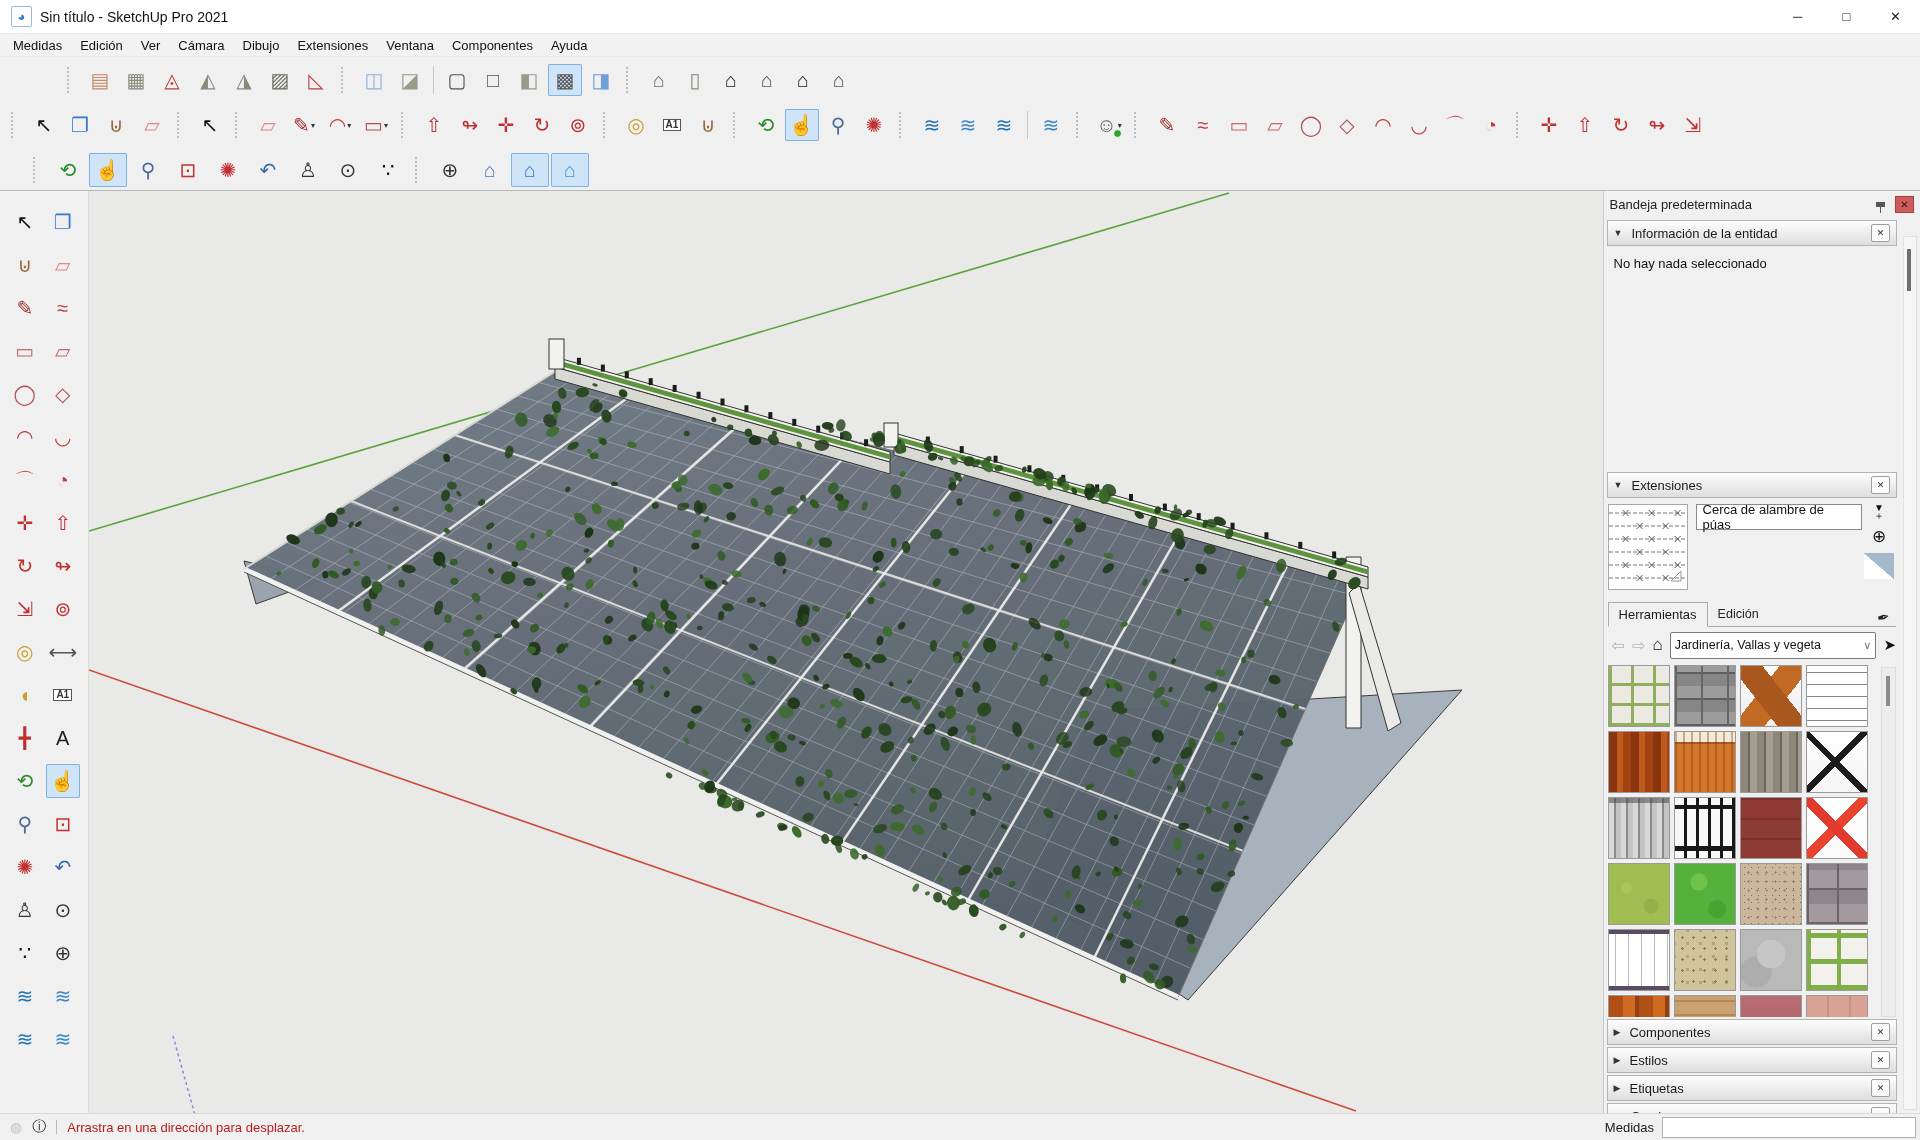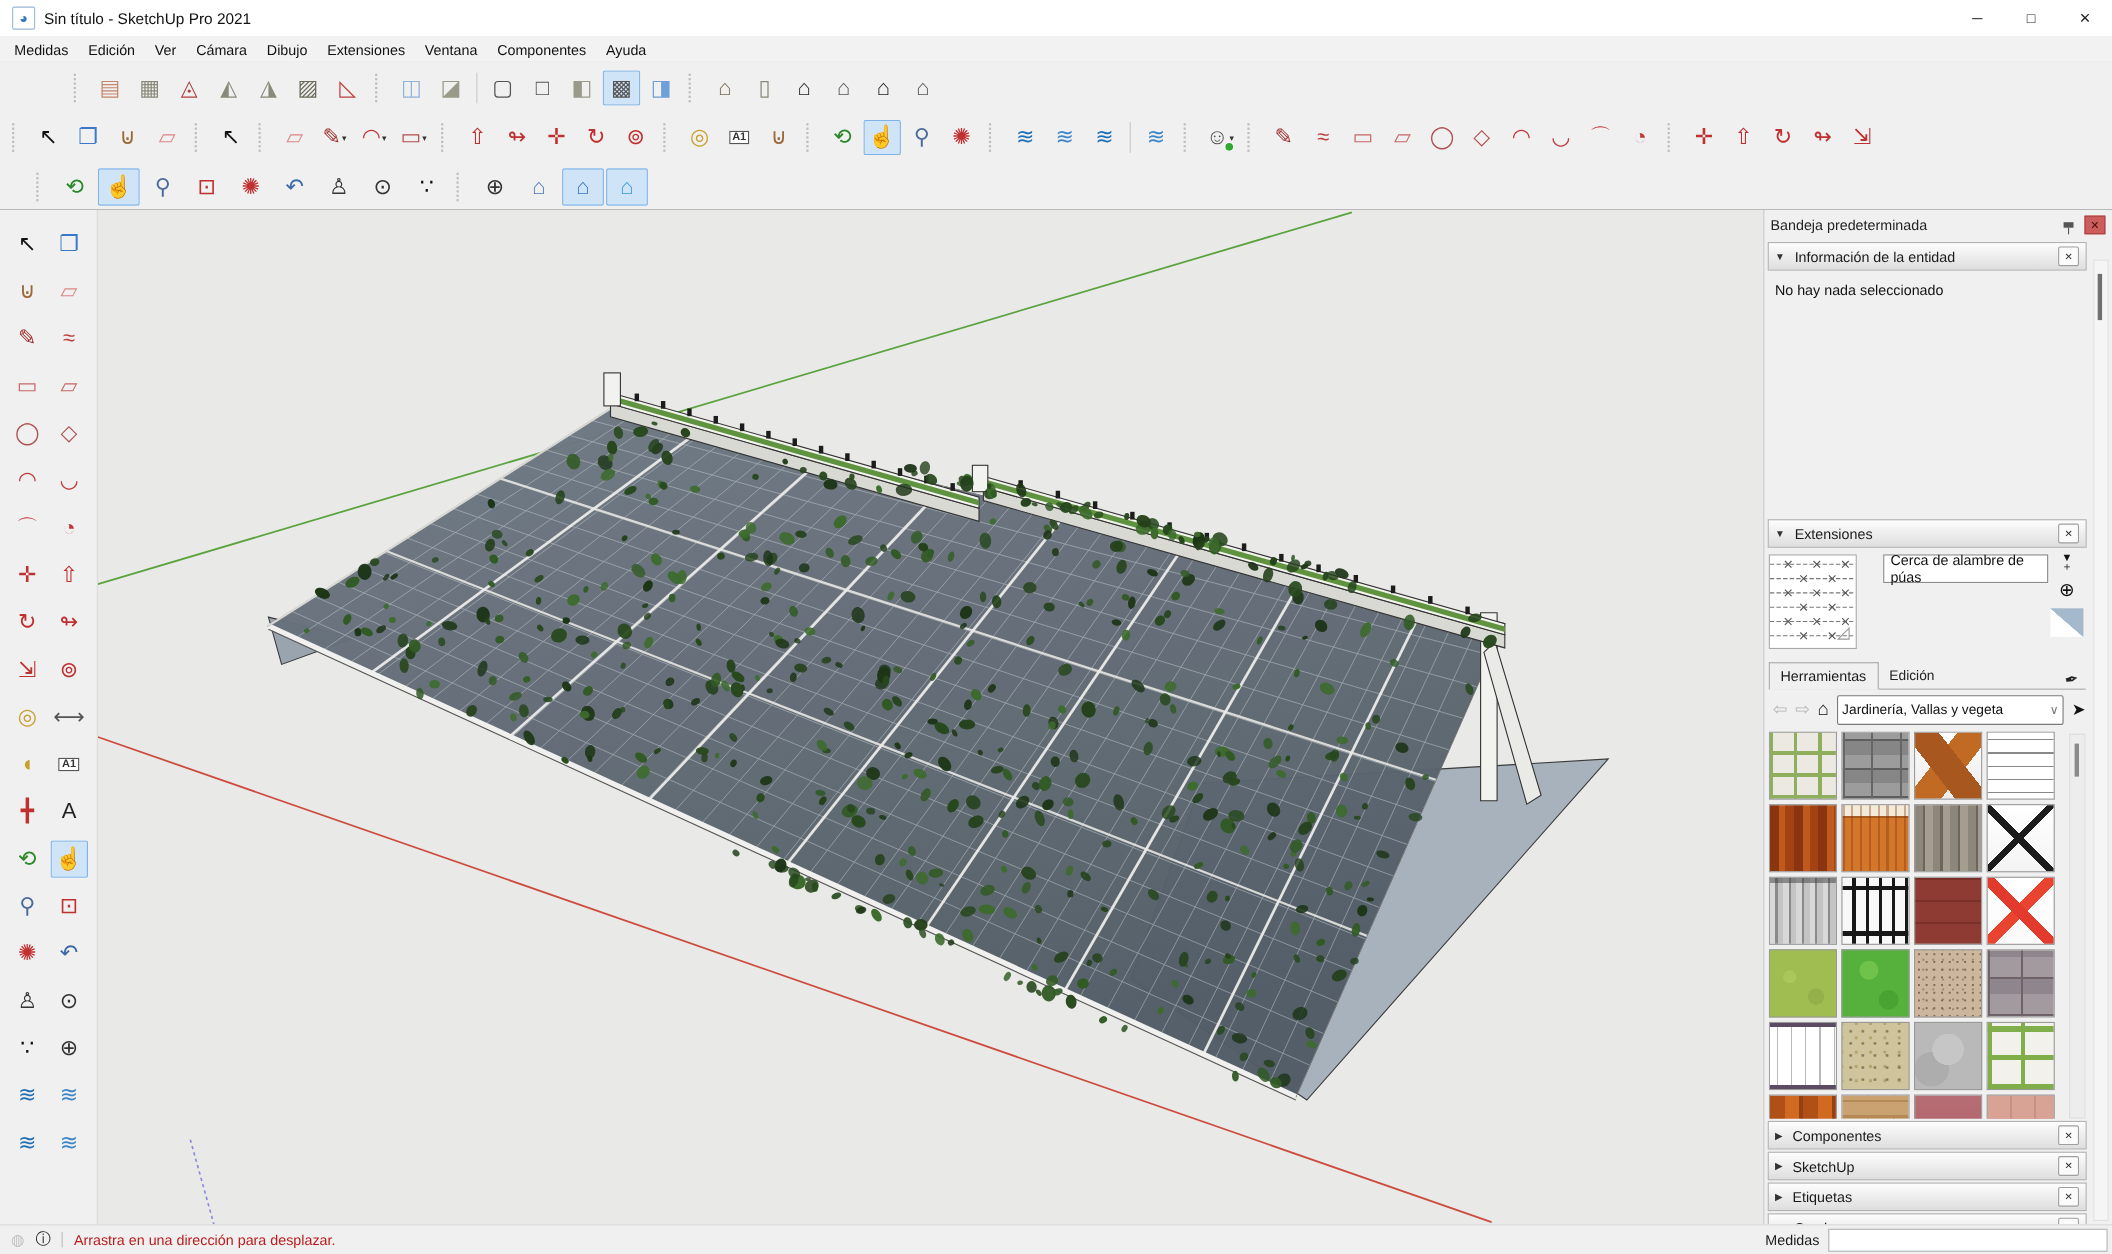--- a/index.html
+++ b/index.html
@@ -53,21 +53,21 @@
   .phead .arr{font-size:9px;margin-right:9px;color:#333}
   .phead .lbl{flex:1}
   .pclose{width:17px;height:16px;background:#fbfbfb;border:1px solid #9f9f9f;border-radius:2px;
           font-size:9px;color:#333;display:flex;align-items:center;justify-content:center}
   .entitybody{height:206px;padding:8px 8px}
   .entitymsg{font-weight:normal;font-size:13px;color:#111}
   
   .matbody{padding:4px 2px 0 2px}
   .matrow1{display:flex}
   .matpreview{width:78px;height:84px;background:#fff;border:1px solid #a8a8a8;position:relative;overflow:hidden}
-  .matname{margin-left:24px;flex:1}
+  .matname{margin-left:8px;flex:1}
   .matnamebox{height:24px;background:#fff;border:1px solid #8a8a8a;font-size:13px;display:flex;
               align-items:center;padding:0 6px;color:#111}
   .matside{width:34px;display:flex;flex-direction:column;align-items:center;gap:6px}
   .paneicon{font-size:10px;line-height:.8;color:#111;text-align:center}
   .createmat{font-size:17px;color:#111}
   .sampleswatch{width:30px;height:26px;background:linear-gradient(to top right,#ffffff 49%,#a4b9cb 50%);border:0}
   .mattabs{display:flex;align-items:flex-end;height:28px;margin-top:8px;border-bottom:1px solid #aaa;position:relative}
   .tab{font-size:13px;padding:4px 10px}
   .tab.active{background:#f0f0f0;border:1px solid #aaa;border-bottom:1px solid #f0f0f0;margin-bottom:-1px}
   .tab.inactive{font-size:12.5px;color:#222;padding-bottom:5px}
@@ -1222,21 +1222,21 @@
         </div>
       </div>
 
       <div class="phead">
         <span class="arr">▶</span>
         <span class="lbl">Componentes</span>
         <span class="pclose">✕</span>
       </div>
       <div class="phead">
         <span class="arr">▶</span>
-        <span class="lbl">SketchUp</span>
+        <span class="lbl">Estilos</span>
         <span class="pclose">✕</span>
       </div>
       <div class="phead">
         <span class="arr">▶</span>
         <span class="lbl">Etiquetas</span>
         <span class="pclose">✕</span>
       </div>
       <div class="phead">
         <span class="arr">▼</span>
         <span class="lbl">Sombras</span>

